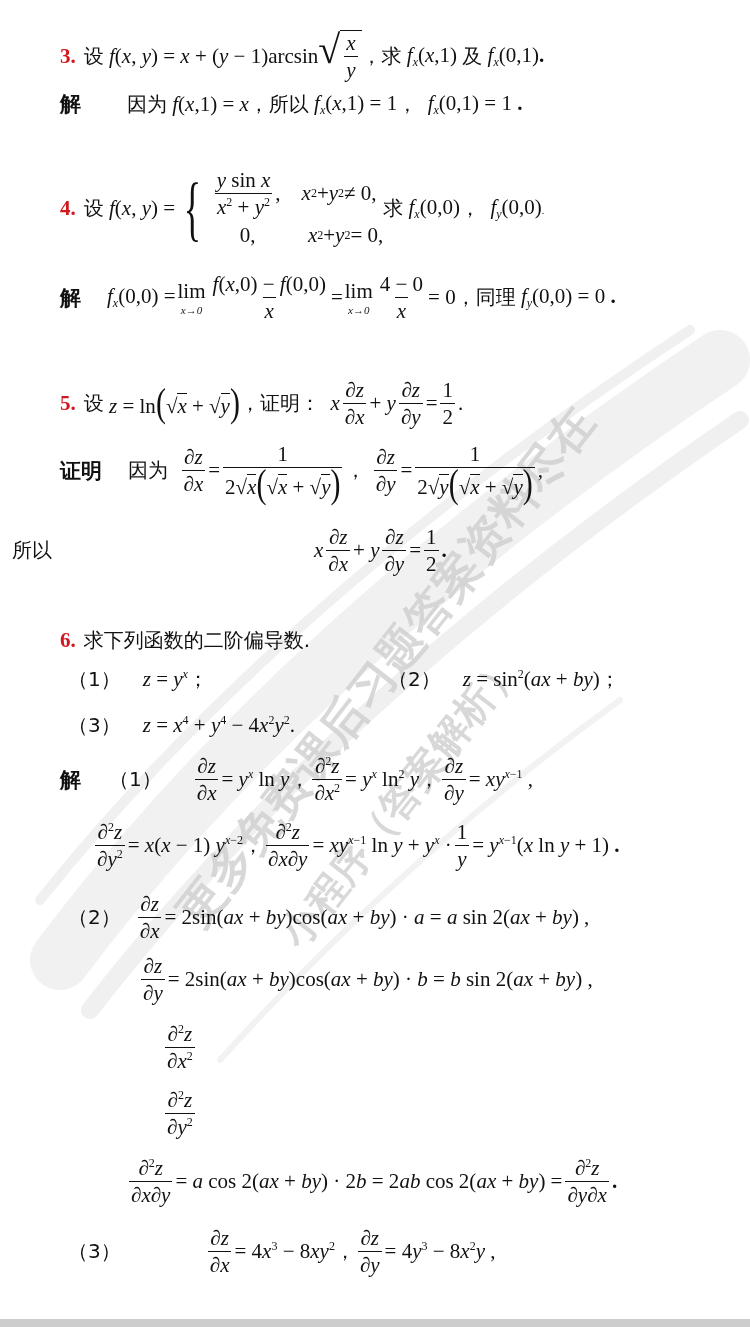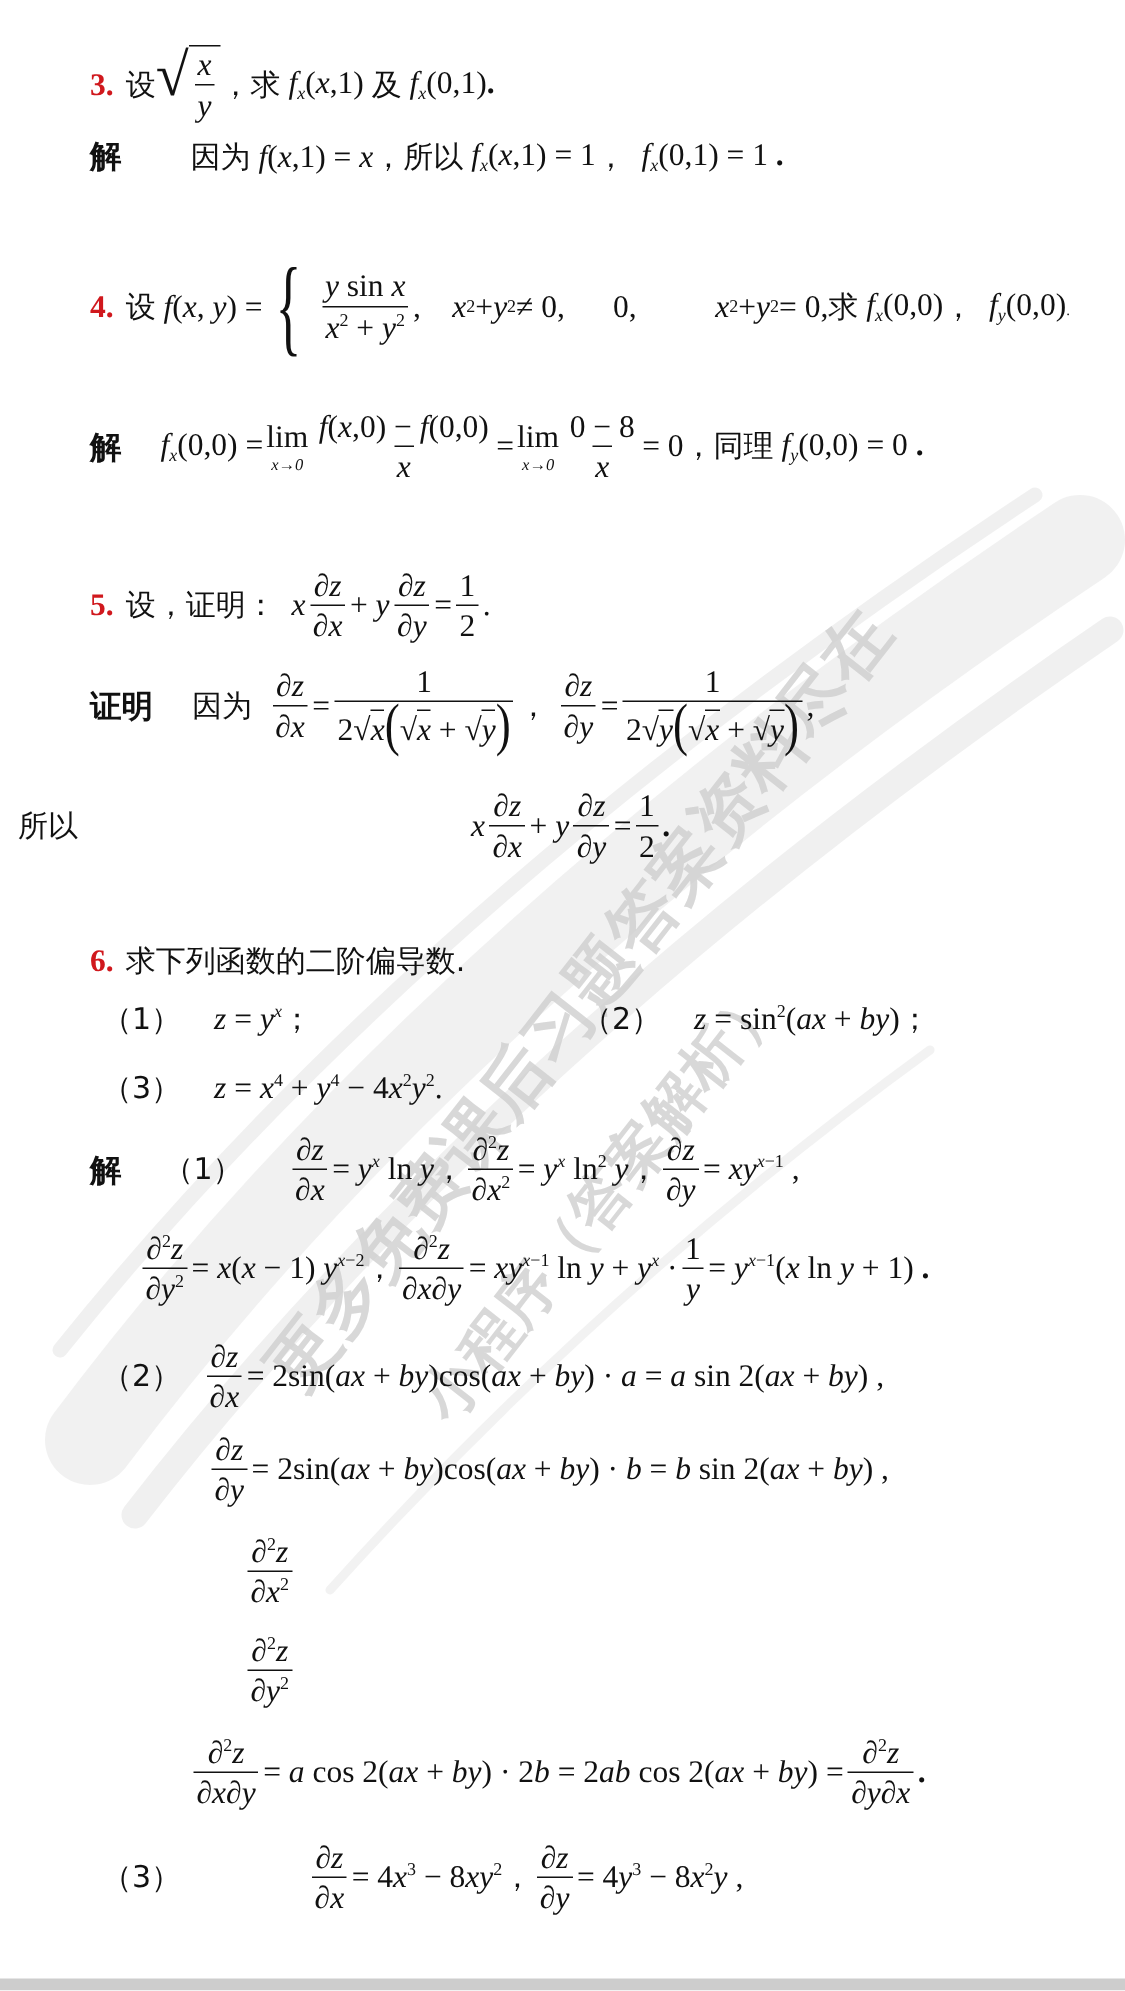--- a/index.html
+++ b/index.html
@@ -17,21 +17,21 @@
   .frac { display:inline-flex; flex-direction:column; align-items:center; vertical-align:middle; margin:0 3px; }
   .frac .n { padding:0 2px 1px; line-height:1.15; }
   .frac .d { border-top:1px solid #111; padding:1px 2px 0; line-height:1.15; }
   .big { font-size:30px; line-height:1; font-weight:normal; transform:scaleY(1.3); display:inline-block; }
   .lim { display:inline-flex; flex-direction:column; align-items:center; vertical-align:middle; margin:0 2px;justify-content:flex-end; }
   .lim .under { font-size:11px; font-style:italic; }
   .sqrt { display:inline-flex; align-items:stretch; }
   .sqrt .rad { font-size:1.1em; }
   .sqrt .body { border-top:1px solid #111; padding:0 1px; }
   .brace { font-size:72px; font-weight:100; line-height:1; transform:scaleX(0.5); display:inline-block; margin-right:2px; }
-  .cases { display:inline-flex; flex-direction:row; gap:4px; }
+  .cases { display:inline-flex; flex-direction:column; gap:4px; }
   .cases .row { display:flex; align-items:center; }
   .bottom-bar { position:absolute; left:0; bottom:0; width:750px; height:8px; background:#cdcdcd; }
 </style>
 </head>
 <body>
 
 <svg class="wm" viewBox="0 0 750 1327" xmlns="http://www.w3.org/2000/svg">
   <g fill="none" stroke="#e6e6e6" stroke-linecap="round">
     <path d="M60 960 Q 300 640 720 360" stroke-width="60" opacity="0.55"></path>
     <path d="M90 1010 Q 330 700 740 420" stroke-width="18" opacity="0.6"></path>
@@ -40,20 +40,21 @@
   </g>
   <text x="0" y="0" font-size="46" font-weight="bold" fill="#cfcfcf" opacity="0.8" font-family="DejaVu Sans, sans-serif" transform="translate(200 930) rotate(-52)">更多免费课后习题答案资料尽在</text>
   <text x="0" y="0" font-size="40" font-weight="bold" fill="#cfcfcf" opacity="0.8" font-family="DejaVu Sans, sans-serif" transform="translate(300 950) rotate(-52)">小程序（答案解析）</text>
 </svg>
 
 <div class="page">
 
   <div class="line" style="left:60px; top:30px;">
     <span class="num">3.</span>
     <span class="cjk">设</span>
+    <span>&nbsp;<i>f</i>(<i>x</i>, <i>y</i>) = <i>x</i> + (<i>y</i> − 1)arcsin</span>
     <span class="sqrt">
         <span class="rad" style="font-size:40px;line-height:1;">√</span>
       <span class="body"><span class="frac">
             <span class="n"><i>x</i></span>
             <span class="d"><i>y</i></span>
           </span></span>
       </span>
     <span class="cjk">，</span>
     <span class="cjk">求</span>
     <span>&nbsp;<i>f</i><sub>x</sub>(<i>x</i>,1)&nbsp;</span>
@@ -102,32 +103,33 @@
     <span class="frac">
         <span class="n"><i>f</i>(<i>x</i>,0) − <i>f</i>(0,0)</span>
         <span class="d"><i>x</i></span>
       </span>
     <span>=</span>
     <span class="lim">
         <span>lim</span>
         <span class="under">x→0</span>
       </span>
     <span class="frac">
-        <span class="n">0 − 8</span>
+        <span class="n">4 − 0</span>
         <span class="d"><i>x</i></span>
       </span>
     <span>= 0</span>
       <span class="cjk">，</span>
     <span class="cjk">同理</span>
     <span>&nbsp;<i>f</i><sub>y</sub>(0,0) = 0<b> .</b></span>
   </div>
 
   <div class="line" style="left:60px; top:378px;">
     <span class="num">5.</span>
     <span class="cjk">设</span>
+    <span>&nbsp;<i>z</i> = ln<span class="big">(</span>√<span style="border-top:1px solid #111;"><i>x</i></span> + √<span style="border-top:1px solid #111;"><i>y</i></span><span class="big">)</span></span>
       <span class="cjk">，</span>
     <span class="cjk">证明：</span>
     <span>&nbsp;&nbsp;<i>x</i></span>
     <span class="frac">
         <span class="n">∂<i>z</i></span>
         <span class="d">∂<i>x</i></span>
       </span>
     <span>+ <i>y</i></span>
     <span class="frac">
         <span class="n">∂<i>z</i></span>

